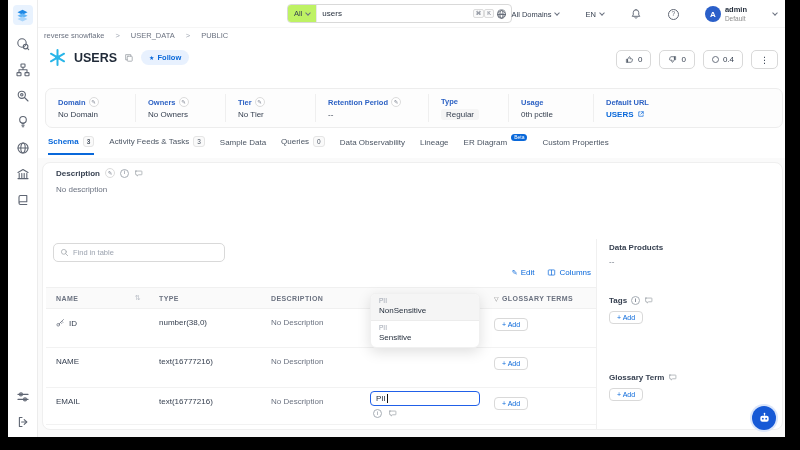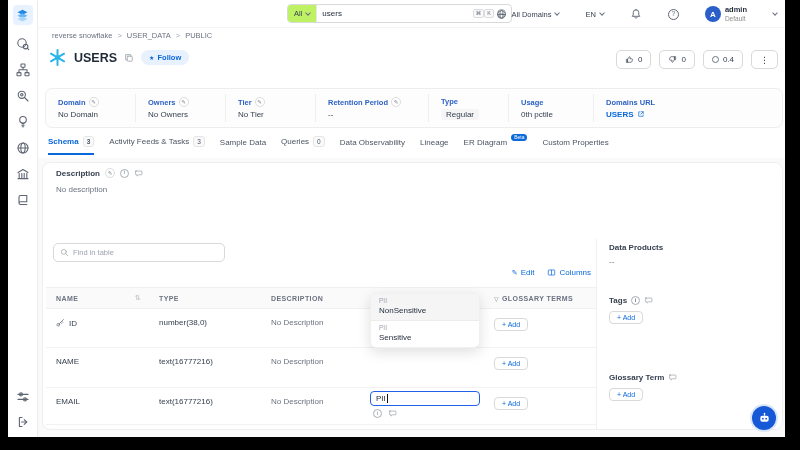--- a/index.html
+++ b/index.html
@@ -28,21 +28,21 @@
   .clear-circ { width:9px; height:9px; border:1px solid #9aa0a6; border-radius:50%; color:#6b7280; font-size:6px; display:inline-flex; align-items:center; justify-content:center; margin:0 5px 0 3px; line-height:1; }
   .hdr-right { position:absolute; right:8px; top:0; height:28px; display:flex; align-items:center; gap:26px; }
   .hr-item { display:flex; align-items:center; gap:4px; font-size:7.5px; color:#374151; }
   .chev { width:4px; height:4px; border-right:1px solid #6b7280; border-bottom:1px solid #6b7280; transform:rotate(45deg); display:inline-block; margin-top:-2px; }
   .help-circ { width:11px; height:11px; border:1px solid #5f6673; border-radius:50%; font-size:6.5px; color:#5f6673; display:inline-flex; align-items:center; justify-content:center; line-height:1; }
   .avatar { width:16px; height:16px; border-radius:50%; background:#2a5fc9; color:#fff; font-size:8px; font-weight:bold; display:flex; align-items:center; justify-content:center; }
   .uname { font-size:7.5px; font-weight:bold; color:#1f2937; line-height:1.1; }
   .urole { font-size:6.5px; color:#8c8c8c; line-height:1.1; }
 
   
-  .breadcrumb { position:absolute; left:44px; top:31px; display:flex; gap:5px; font-size:7.5px; color:#6b7280; z-index:4; }
+  .breadcrumb { position:absolute; left:36px; top:31px; display:flex; gap:11px; font-size:7.5px; color:#6b7280; z-index:4; }
   .crumb-sep { color:#9ca3af; }
   .title-row { position:absolute; left:40px; top:48px; display:flex; align-items:center; gap:7px; z-index:4; }
   .page-title { font-size:12.5px; font-weight:bold; color:#1f2937; }
   .follow-btn { display:inline-flex; align-items:center; gap:3px; background:#e8f1fe; color:#0968da; border:none; border-radius:9px; padding:3px 8px; font-size:7.5px; font-weight:bold; cursor:pointer; font-family:inherit; }
   .stats-row { position:absolute; right:7px; top:50px; display:flex; gap:8px; z-index:4; }
   .stat-btn { height:19px; border:1px solid #d9d9d9; border-radius:5px; background:#fff; display:inline-flex; align-items:center; gap:4px; padding:0 8px; font-size:8px; color:#374151; cursor:pointer; font-family:inherit; }
   .ring { width:7px; height:7px; border:1px solid #6b7280; border-radius:50%; display:inline-block; }
   .kebab { font-size:9px; color:#374151; }
 
   
@@ -325,21 +325,21 @@
       <span class="info-value"><span class="pill">Regular</span></span>
     </div>
     <div class="info-item" style="width:85px">
       <span class="info-label">
           <span>Usage</span>
         </span>
       <span class="info-value">0th pctile</span>
     </div>
     <div class="info-item">
       <span class="info-label">
-          <span>Domains URL</span>
+          <span>Default URL</span>
         </span>
       <span class="info-value blue-link">
         <span>USERS</span>
         <svg class="icon-s" width="8" height="8" viewBox="0 0 13 13" style="stroke:#0968da">
             <path d="M5 3H2.8v7.2H10V8"></path>
             <path d="M7 2.8h3.2V6"></path>
             <line x1="10" y1="3" x2="6.2" y2="6.8"></line>
           </svg>
       </span>
     </div>

